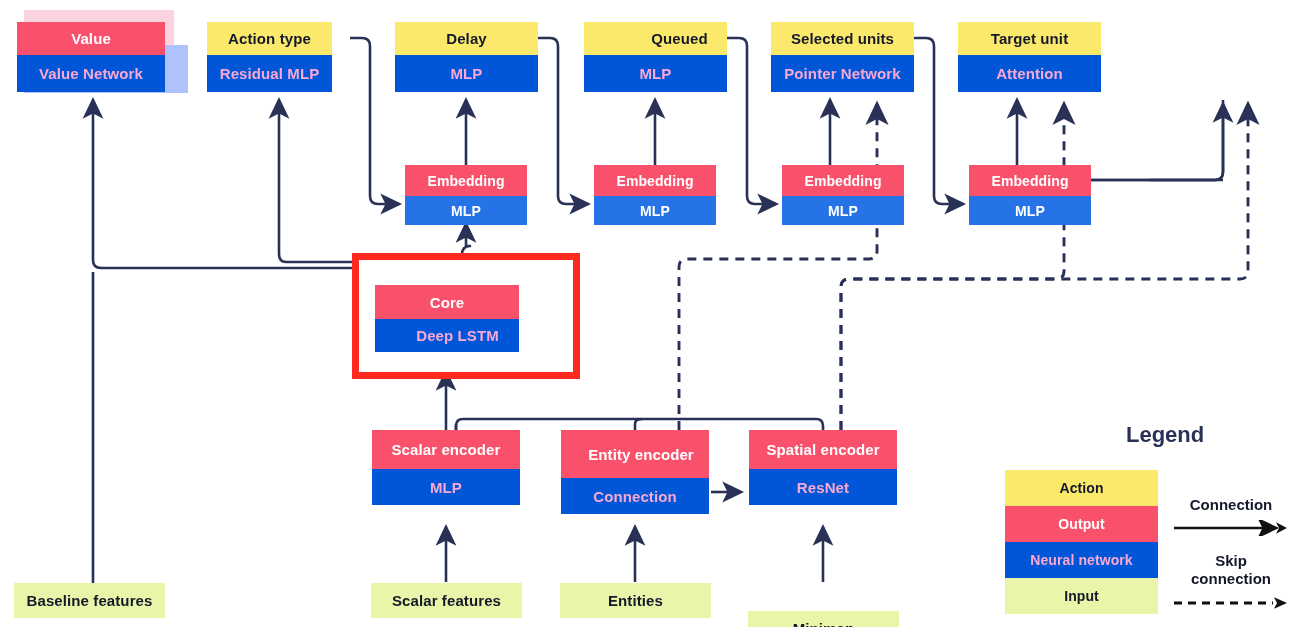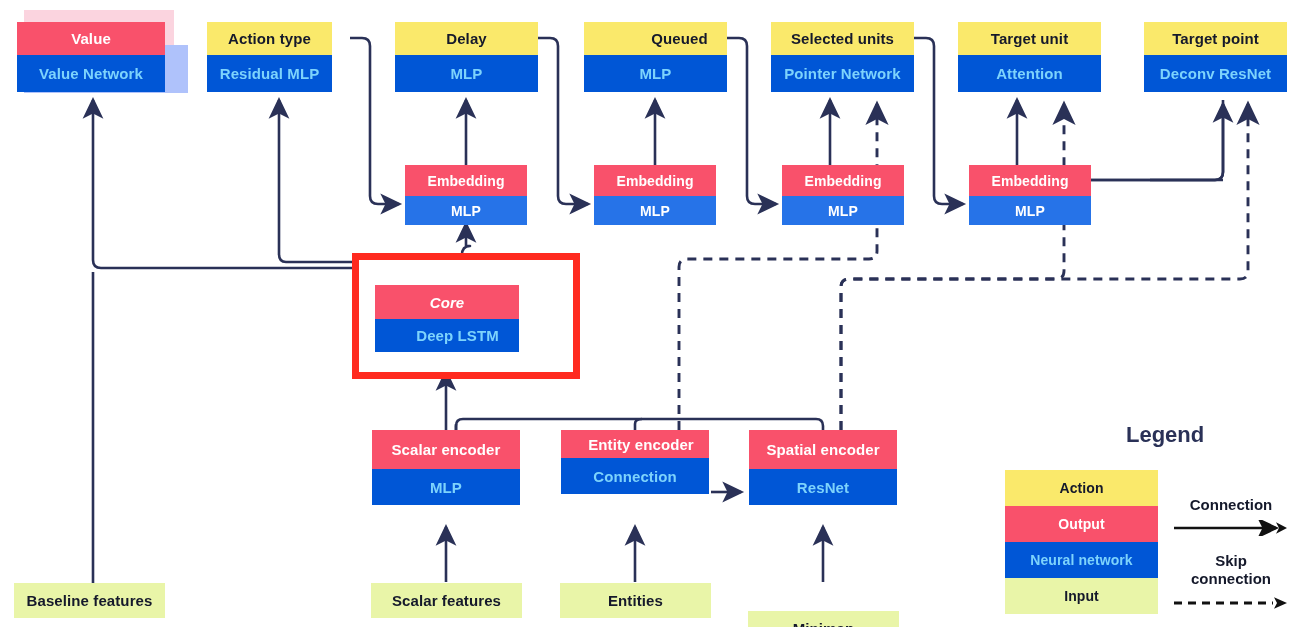--- a/index.html
+++ b/index.html
@@ -17,21 +17,21 @@
   
   .node{position:absolute;z-index:3;box-sizing:border-box;}
   .band{
     box-sizing:border-box;width:100%;
     display:flex;align-items:center;justify-content:center;
     font-size:15px;font-weight:700;letter-spacing:.1px;
     white-space:nowrap;line-height:1;
   }
   .band.action{background:#FAE96B;color:#15192b;}
   .band.output{background:#F9516B;color:#ffffff;}
-  .band.nn{background:#0056D6;color:#7dd3fc;}
+  .band.nn{background:#0056D6;color:#f9a8d4;}
   .band.nn2{background:#2673E8;color:#ffffff;}
   .band.input{background:#E9F5A8;color:#15192b;}
 
   .band.small{font-size:14px;}
 
   
   .stack-l1,.stack-l2{position:absolute;z-index:2;}
   .stack-l1{background:#FBD4DF;}
   .stack-l2{background:#AFC2FB;}
 
@@ -146,24 +146,20 @@
   <div class="node" style="left:771px;top:22px;width:143px;">
     <div class="band action" style="height:33px;">Selected units</div>
     <div class="band nn" style="height:37px;">Pointer Network</div>
   </div>
 
   <div class="node" style="left:958px;top:22px;width:143px;">
     <div class="band action" style="height:33px;">Target unit</div>
     <div class="band nn" style="height:37px;">Attention</div>
   </div>
 
-  <div class="node" style="left:1144px;top:22px;width:143px;">
-    <div class="band action" style="height:33px;">Target point</div>
-    <div class="band nn" style="height:37px;">Deconv ResNet</div>
-  </div>
 
   <div class="node" style="left:405px;top:165px;width:122px;">
     <div class="band output small" style="height:31px;">Embedding</div>
     <div class="band nn2 small" style="height:29px;">MLP</div>
   </div>
 
   <div class="node" style="left:594px;top:165px;width:122px;">
     <div class="band output small" style="height:31px;">Embedding</div>
     <div class="band nn2 small" style="height:29px;">MLP</div>
   </div>
@@ -173,31 +169,31 @@
     <div class="band nn2 small" style="height:29px;">MLP</div>
   </div>
 
   <div class="node" style="left:969px;top:165px;width:122px;">
     <div class="band output small" style="height:31px;">Embedding</div>
     <div class="band nn2 small" style="height:29px;">MLP</div>
   </div>
 
   <div id="core-frame" style="left:352px;top:253px;width:228px;height:126px;"></div>
   <div class="node" style="left:375px;top:285px;width:144px;">
-    <div class="band output" style="height:34px;font-style:italic;">Core</div>
+    <div class="band output" style="height:34px;">Core</div>
     <div class="band nn" style="height:33px;padding-left:21px;">Deep LSTM</div>
   </div>
 
   <div class="node" style="left:372px;top:430px;width:148px;">
     <div class="band output" style="height:39px;">Scalar encoder</div>
     <div class="band nn" style="height:36px;">MLP</div>
   </div>
 
   <div class="node" style="left:561px;top:430px;width:148px;">
-    <div class="band output" style="height:28px;padding-left:12px;">Entity encoder</div>
+    <div class="band output" style="height:48px;padding-left:12px;">Entity encoder</div>
     <div class="band nn" style="height:36px;">Connection</div>
   </div>
 
   <div class="node" style="left:749px;top:430px;width:148px;">
     <div class="band output" style="height:39px;">Spatial encoder</div>
     <div class="band nn" style="height:36px;">ResNet</div>
   </div>
 
   <div class="node" style="left:14px;top:583px;width:151px;">
     <div class="band input" style="height:35px;">Baseline features</div>

